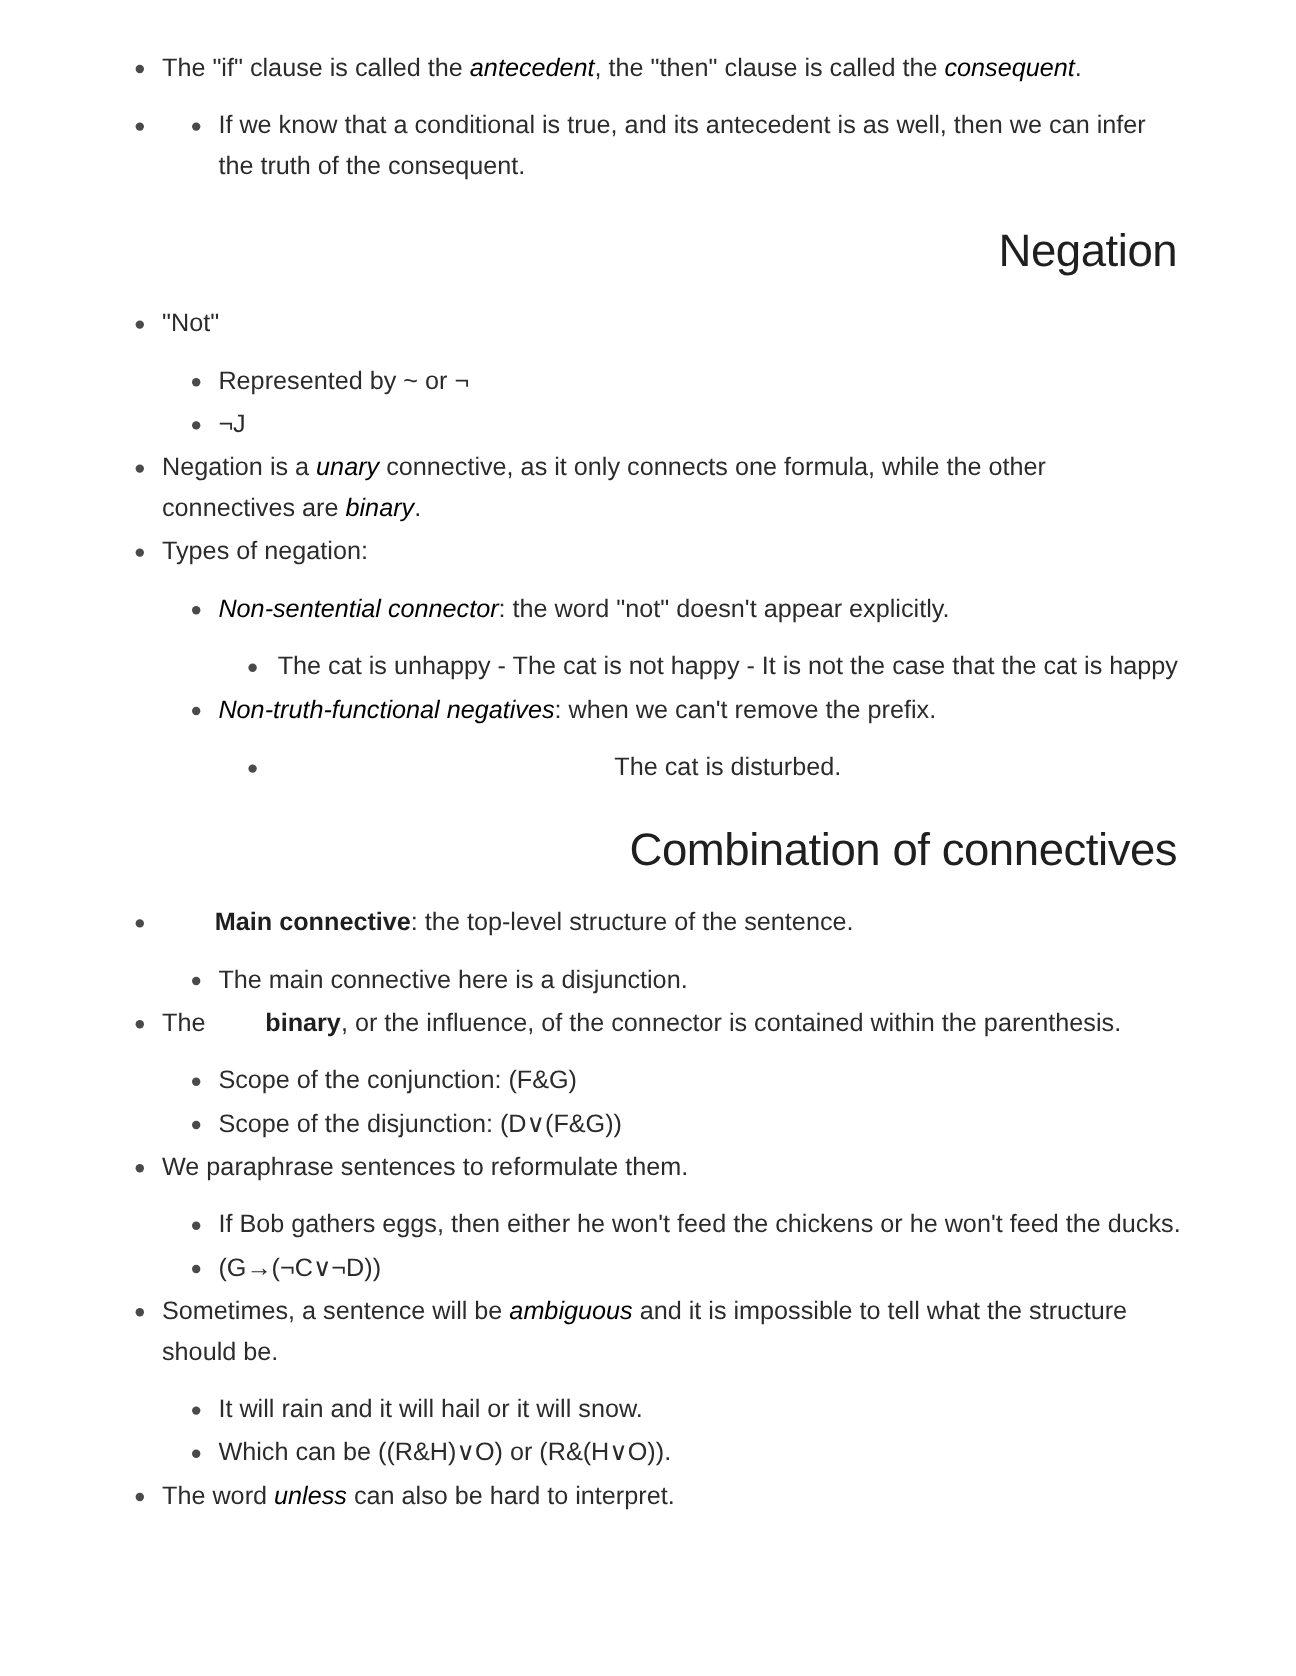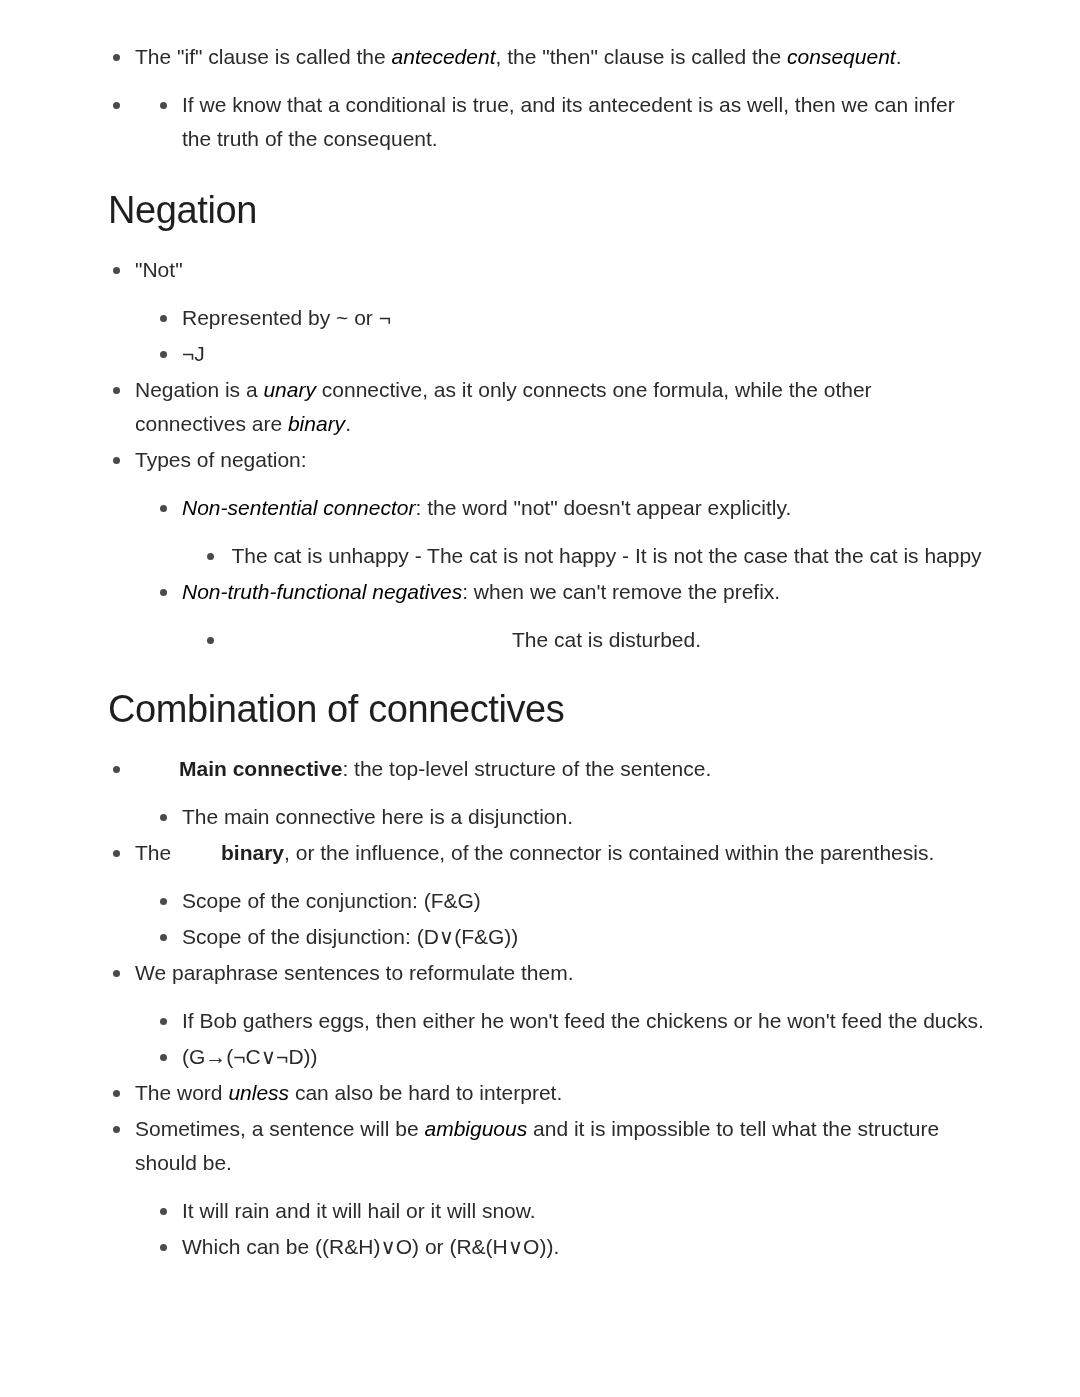--- a/index.html
+++ b/index.html
@@ -22,23 +22,24 @@
     background: #ffffff;
     position: relative;
   }
 
   
   h2.section-heading {
     font-size: 38px;
     font-weight: 400;
     letter-spacing: -0.4px;
     color: #1f1f1f;
-    margin: 16px;
+    margin: 4px;
     padding: 0;
     line-height: 1.18;
+    text-align: right;
   }
   .heading-block {
     margin: 30px 0 20px 0;
   }
   .heading-block.first-heading {
     margin-top: 32px;
   }
 
   
   ul.bullets {
@@ -204,28 +205,28 @@
           <ul class="bullets level-2">
             <li class="bullet">
               <span class="bullet-text"><span class="plain">If Bob gathers eggs, then either he won't feed the chickens or he won't feed the ducks.</span></span>
             </li>
             <li class="bullet">
               <span class="bullet-text"><span class="plain">(G→(¬C∨¬D))</span></span>
             </li>
           </ul>
         </li>
         <li class="bullet">
+          <span class="bullet-text"><span class="plain">Sometimes, a sentence will be </span><span class="em">ambiguous</span><span class="plain"> and it is impossible to tell what the structure should be.</span></span>
+          <ul class="bullets level-2">
+            <li class="bullet">
+              <span class="bullet-text"><span class="plain">It will rain and it will hail or it will snow.</span></span>
+            </li>
+            <li class="bullet">
+              <span class="bullet-text"><span class="plain">Which can be ((R&amp;H)∨O) or (R&amp;(H∨O)).</span></span>
+            </li>
+          </ul>
+        </li>
+        <li class="bullet">
           <span class="bullet-text"><span class="plain">The word </span><span class="em">unless</span><span class="plain"> can also be hard to interpret.</span></span>
-        </li>
-        <li class="bullet">
-          <span class="bullet-text"><span class="plain">Sometimes, a sentence will be </span><span class="em">ambiguous</span><span class="plain"> and it is impossible to tell what the structure should be.</span></span>
-          <ul class="bullets level-2">
-            <li class="bullet">
-              <span class="bullet-text"><span class="plain">It will rain and it will hail or it will snow.</span></span>
-            </li>
-            <li class="bullet">
-              <span class="bullet-text"><span class="plain">Which can be ((R&amp;H)∨O) or (R&amp;(H∨O)).</span></span>
-            </li>
-          </ul>
         </li>
       </ul>
     </div>
 </div>
 
 </body></html>

